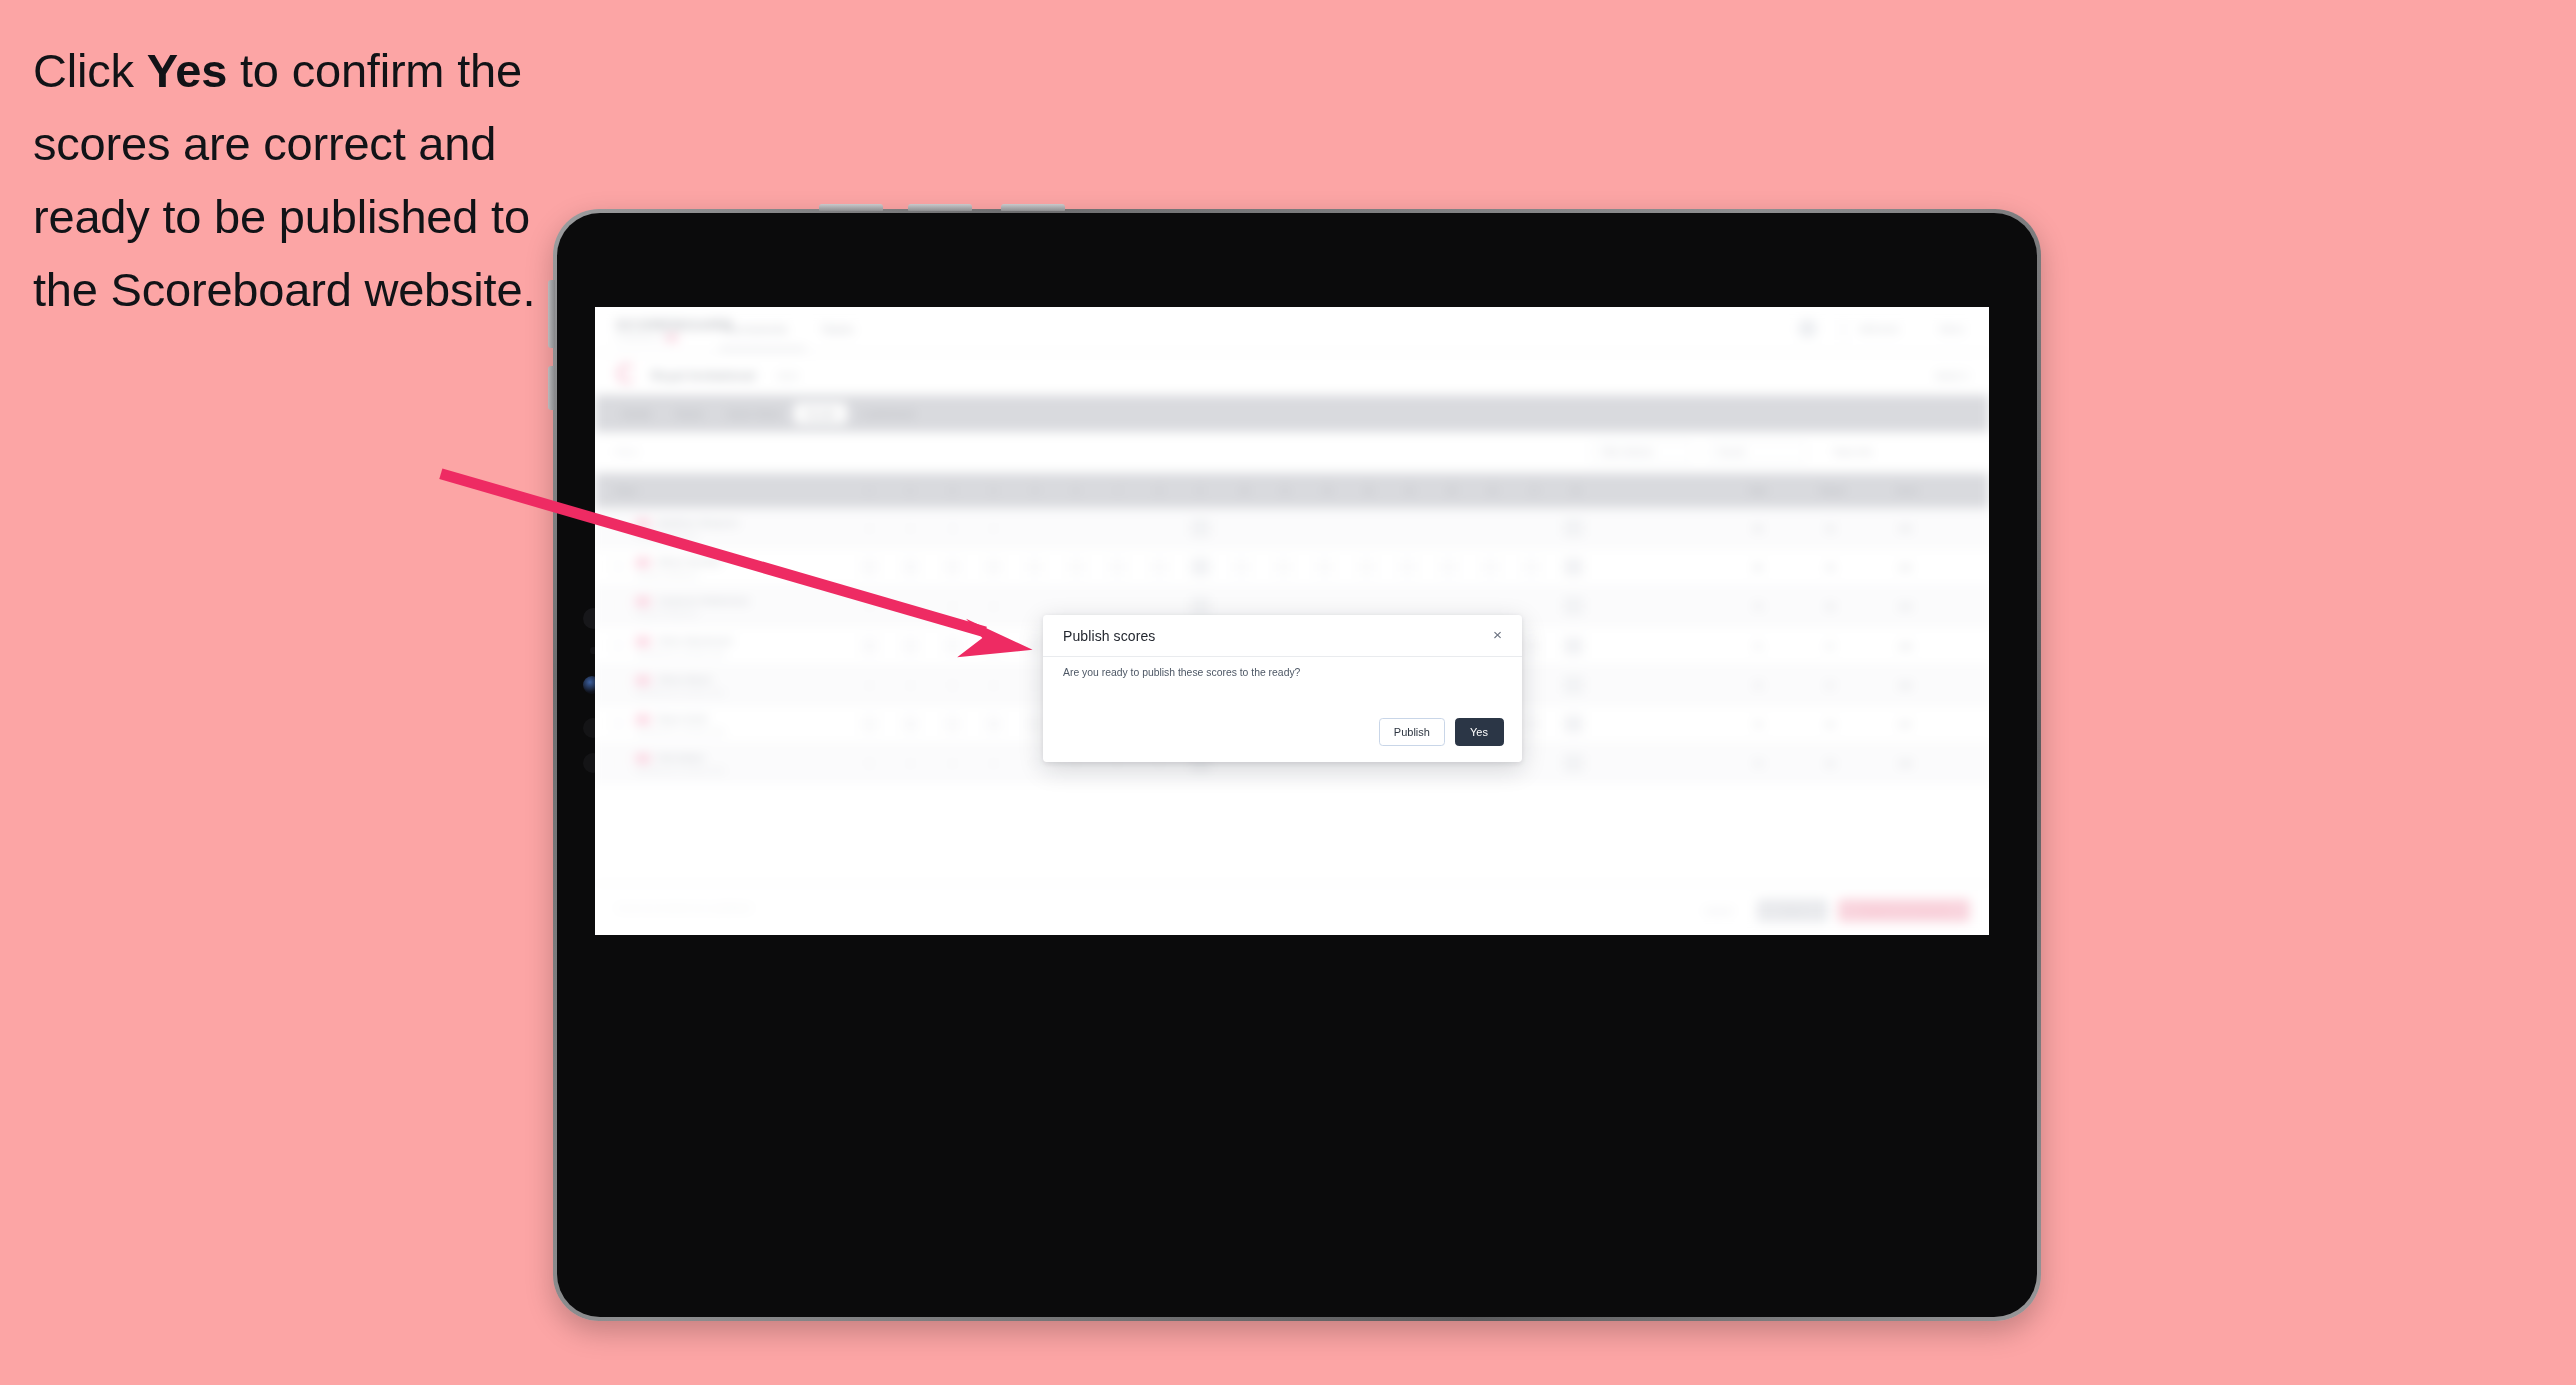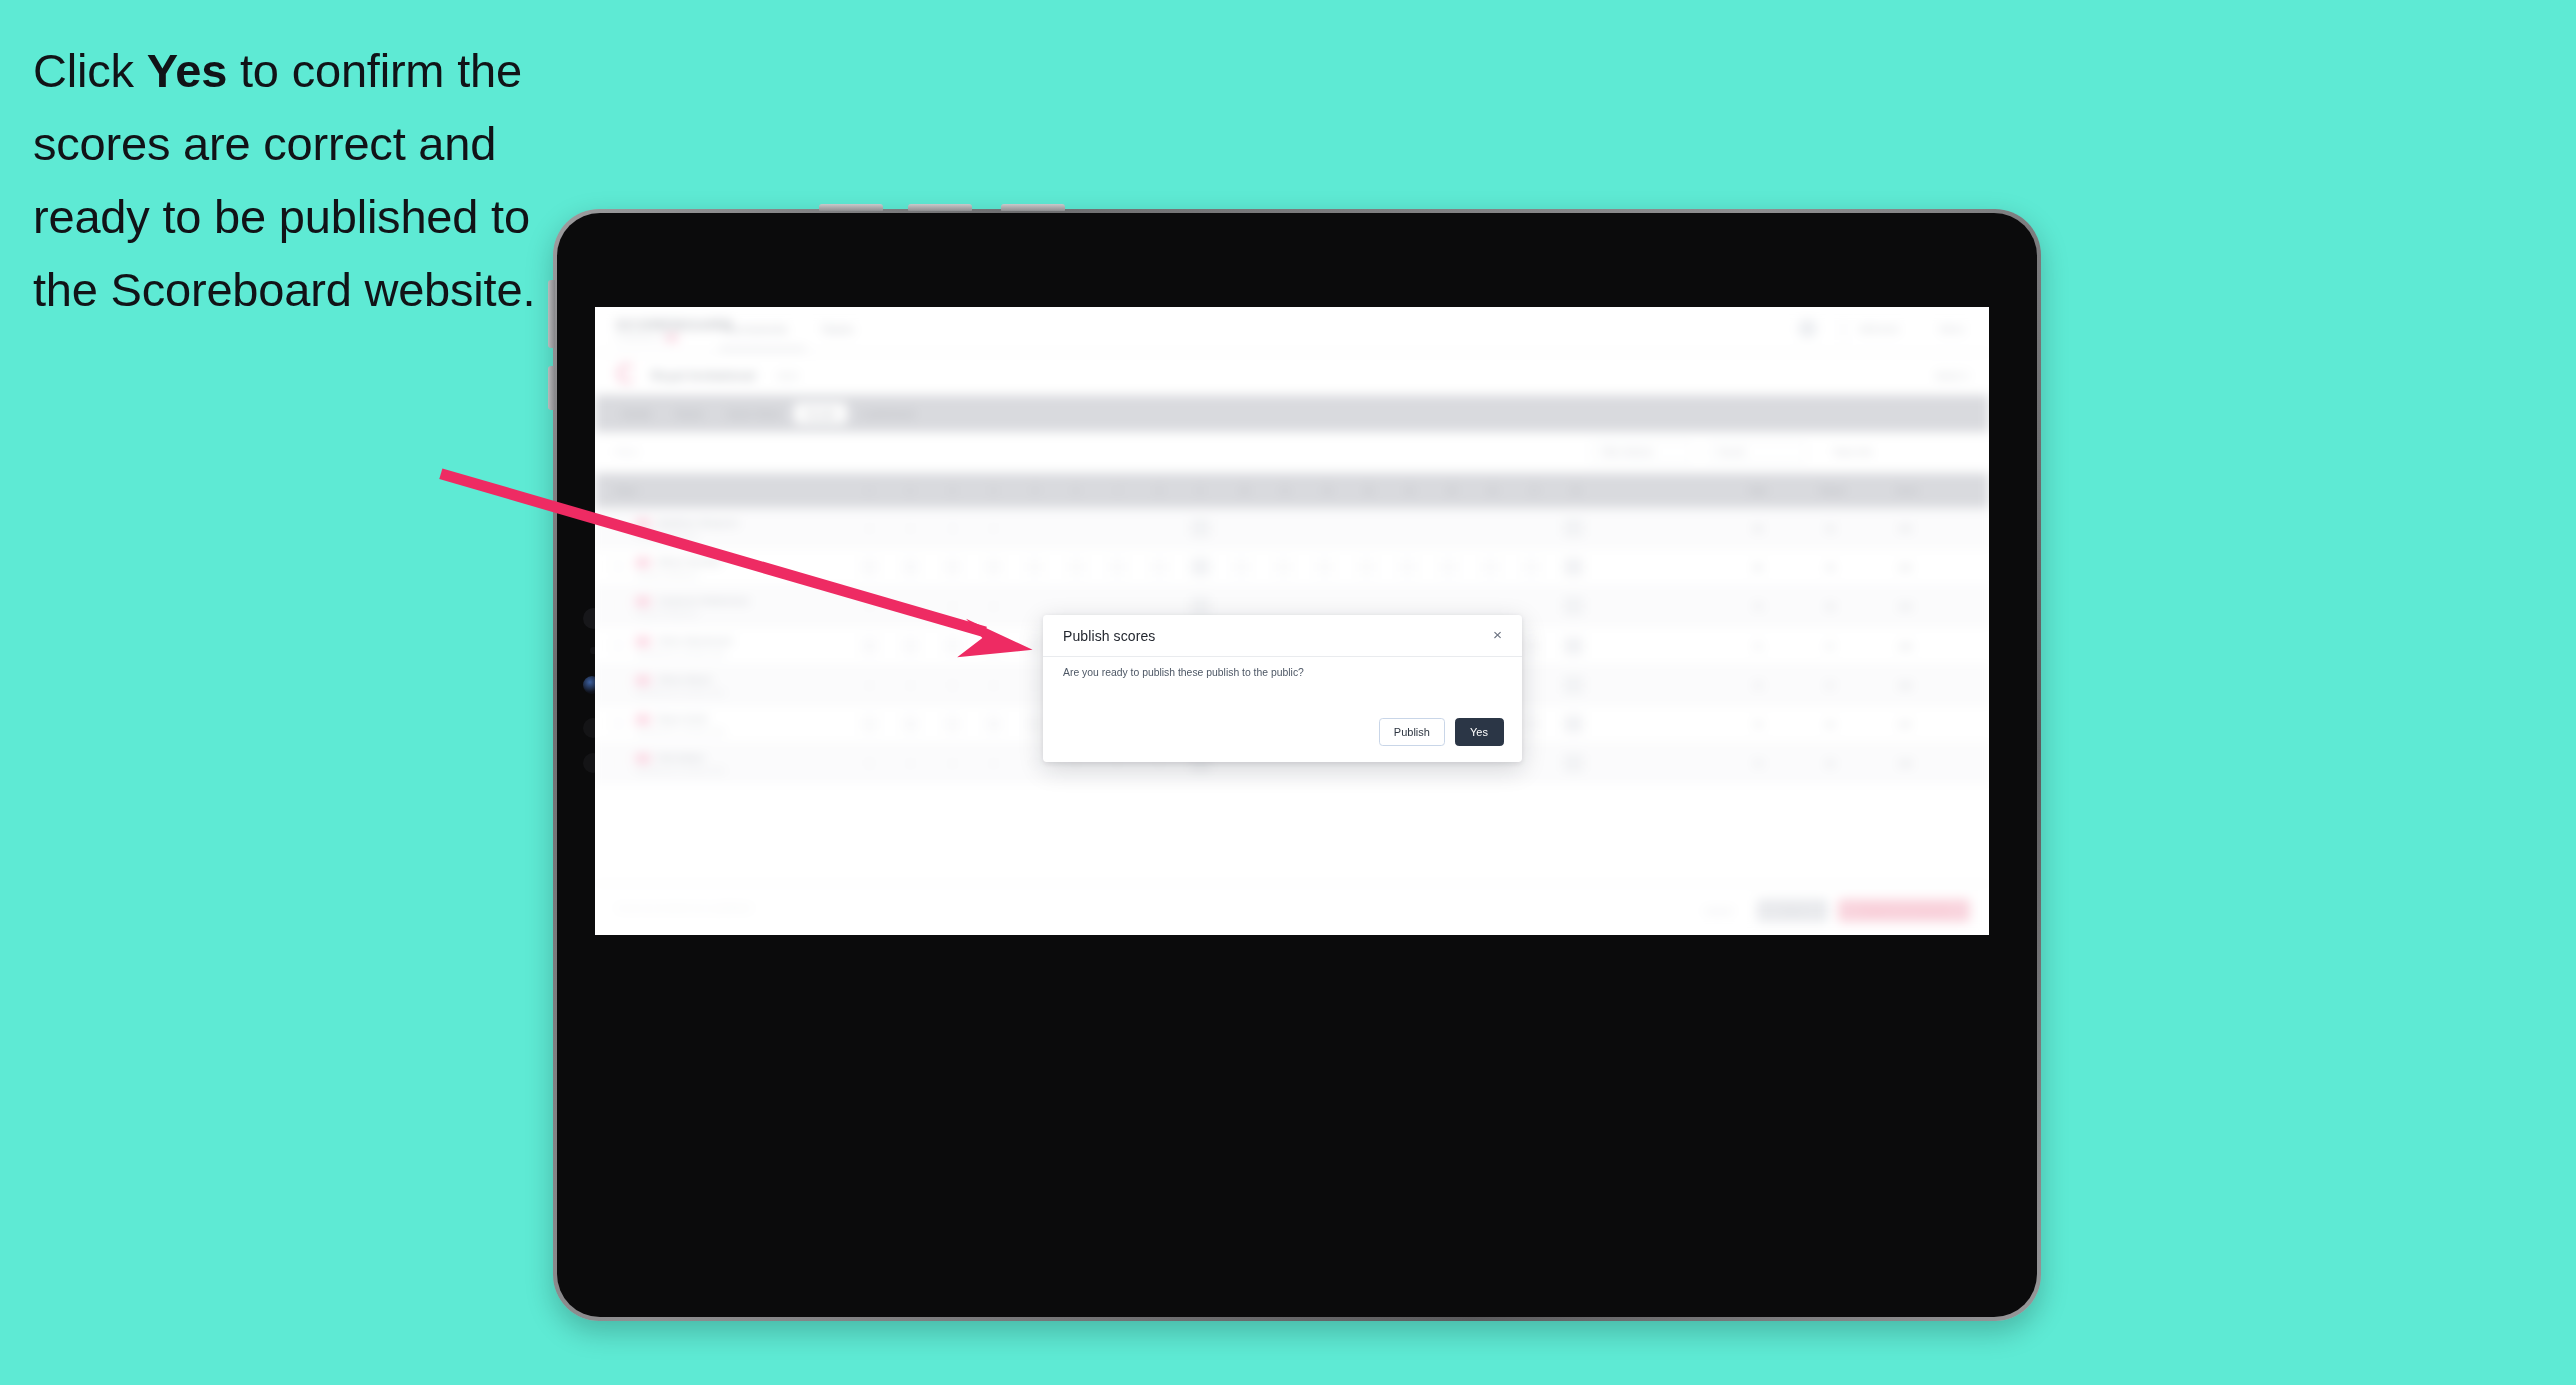--- a/index.html
+++ b/index.html
@@ -8,21 +8,21 @@
     height: 1386px;
     background: #ffffff;
     font-family: "Liberation Sans", sans-serif;
     overflow: hidden;
   }
 
   #stage {
     position: relative;
     width: 2576px;
     height: 1386px;
-    background: #5eead4;
+    background: #fca5a5;
   }
 
   
   .caption {
     position: absolute;
     left: 33px;
     top: 35px;
     width: 532px;
     font-size: 47px;
     line-height: 1.55;
@@ -599,21 +599,21 @@
           <div class="fbtn gray">Save</div>
           <div class="fbtn pink">Publish to Scoreboard</div>
         </div>
       </div>
 
       <div id="modal">
         <div class="modal-head">
           <div class="modal-title">Publish scores</div>
           <div class="modal-close">×</div>
         </div>
-        <div class="modal-body">Are you ready to publish these publish to the public?</div>
+        <div class="modal-body">Are you ready to publish these scores to the ready?</div>
         <div class="modal-actions">
           <div class="btn btn-cancel">Publish</div>
           <div class="btn btn-yes" style="background: rgb(43, 54, 70); border-color: rgb(43, 54, 70);">Yes</div>
         </div>
       </div>
 
     </div>
   </div>
 
   <svg id="arrow" viewBox="0 0 830 320">

